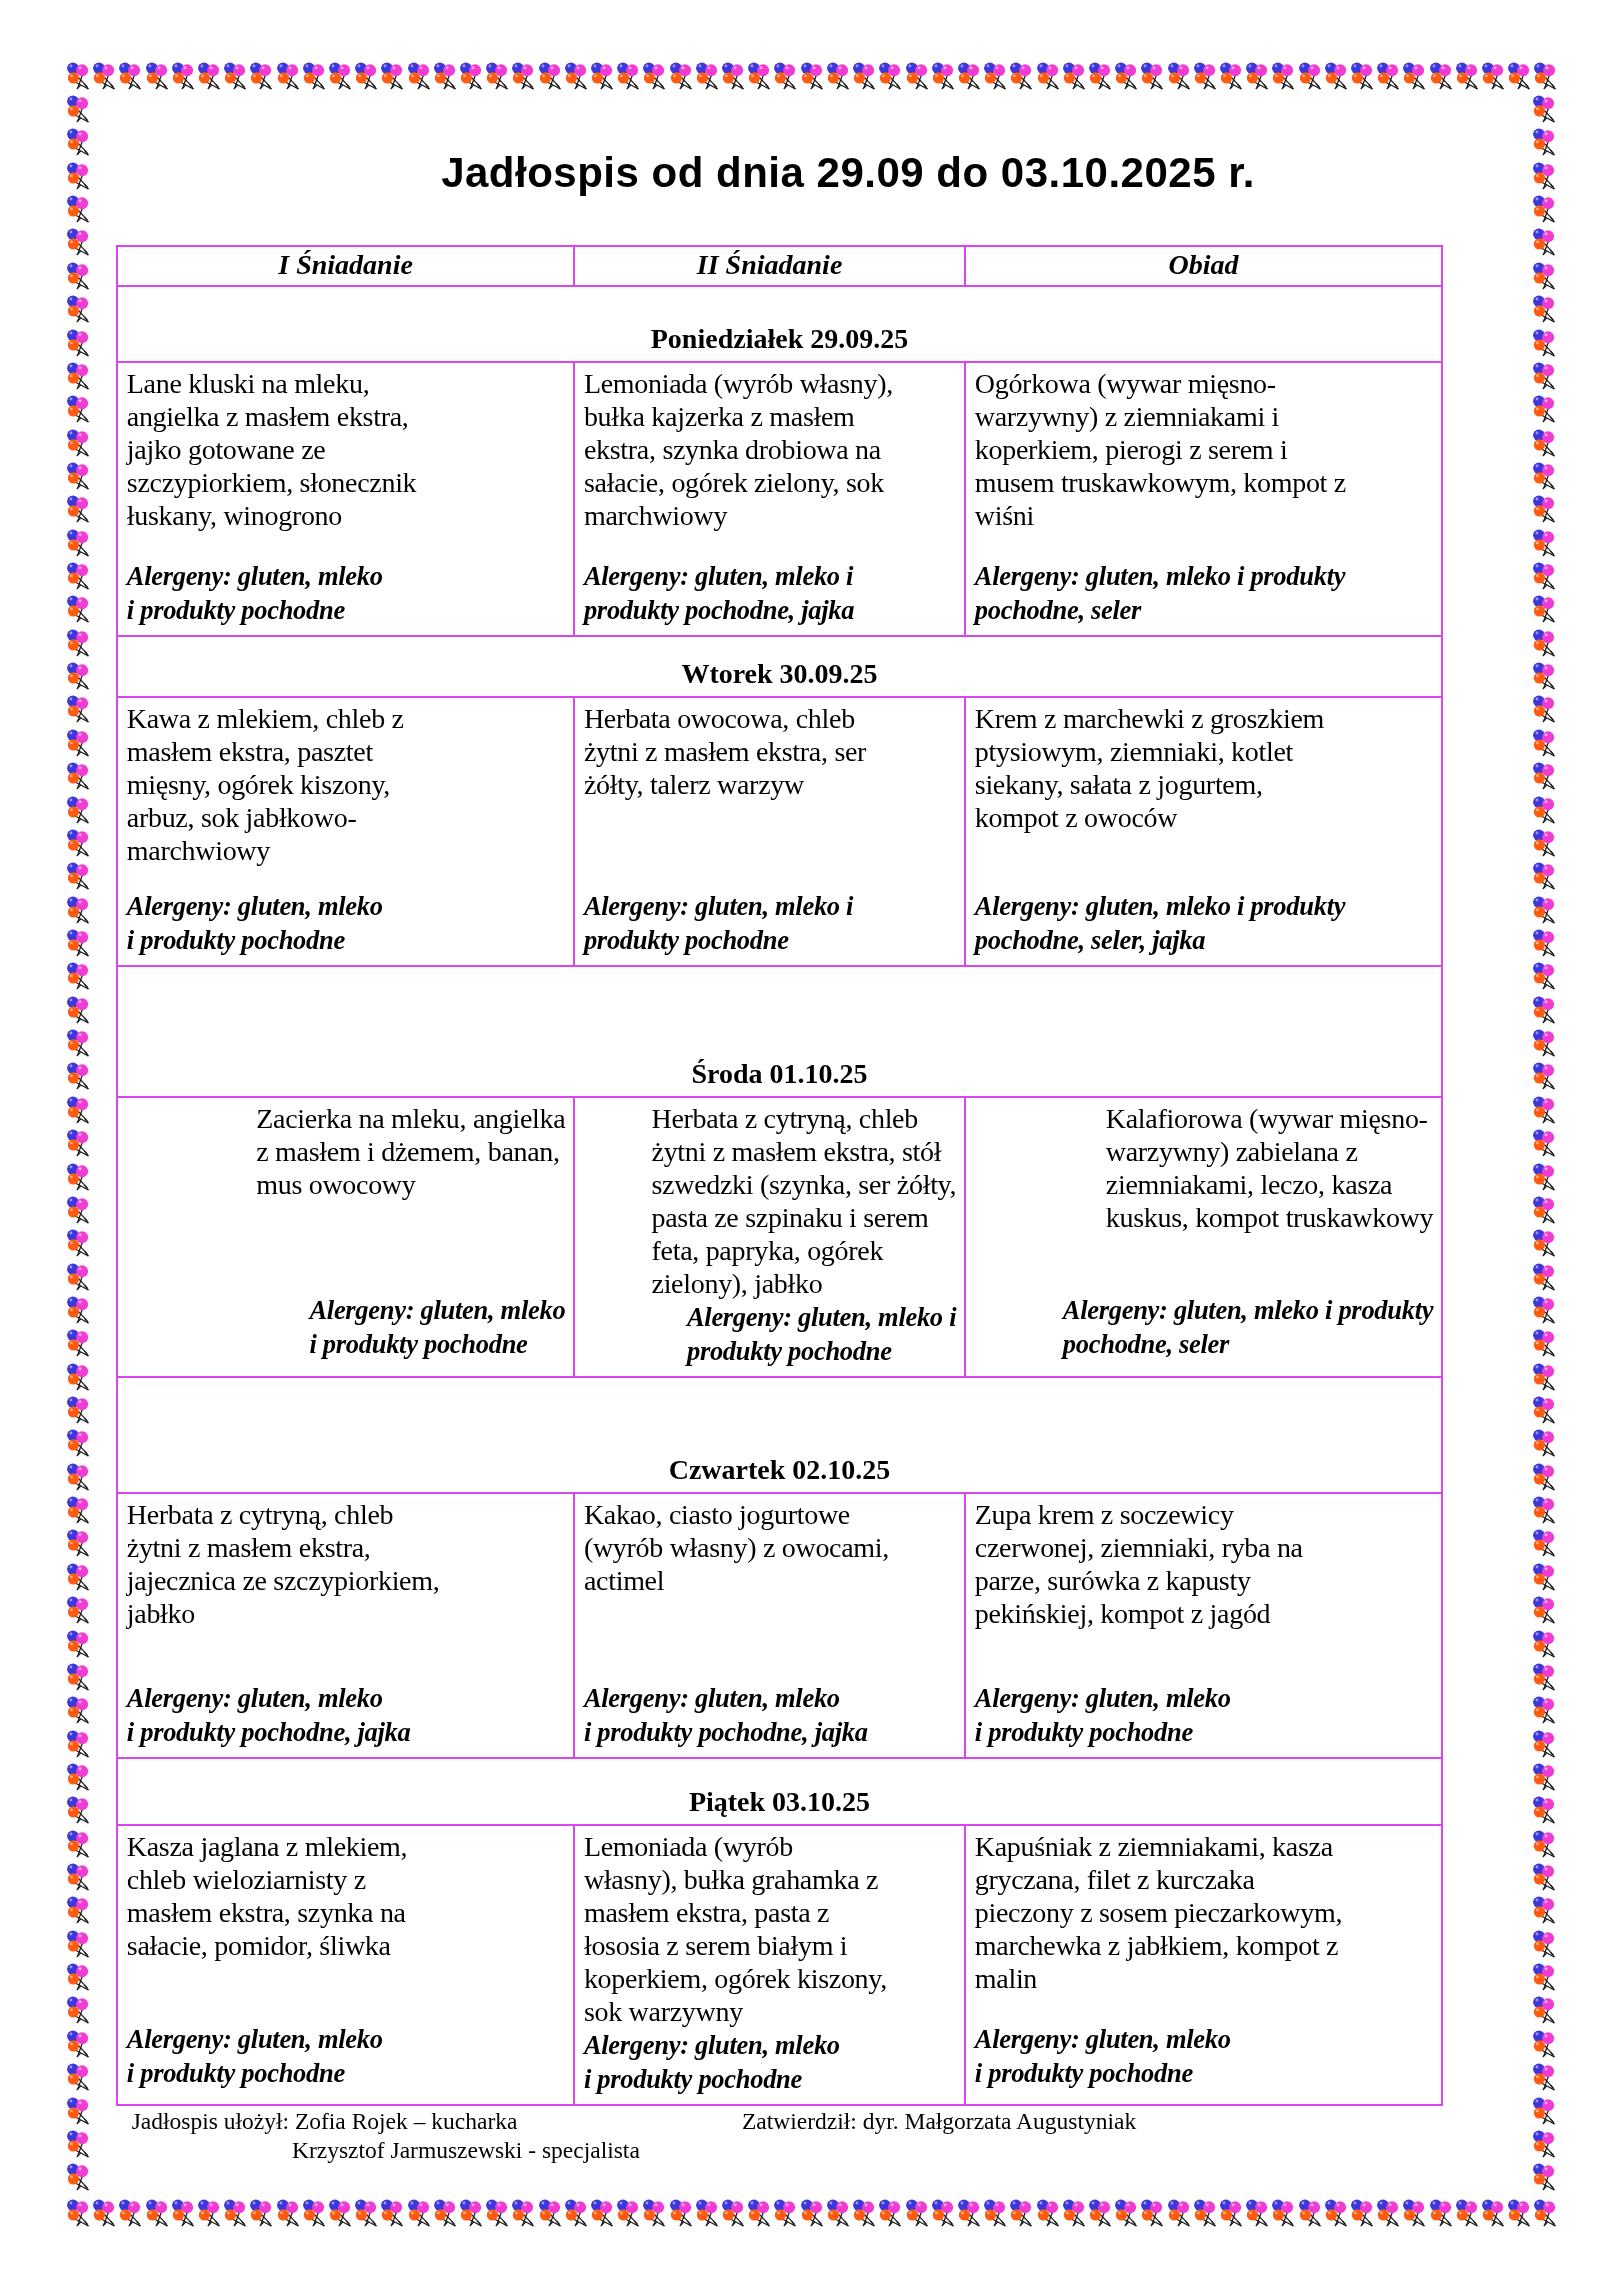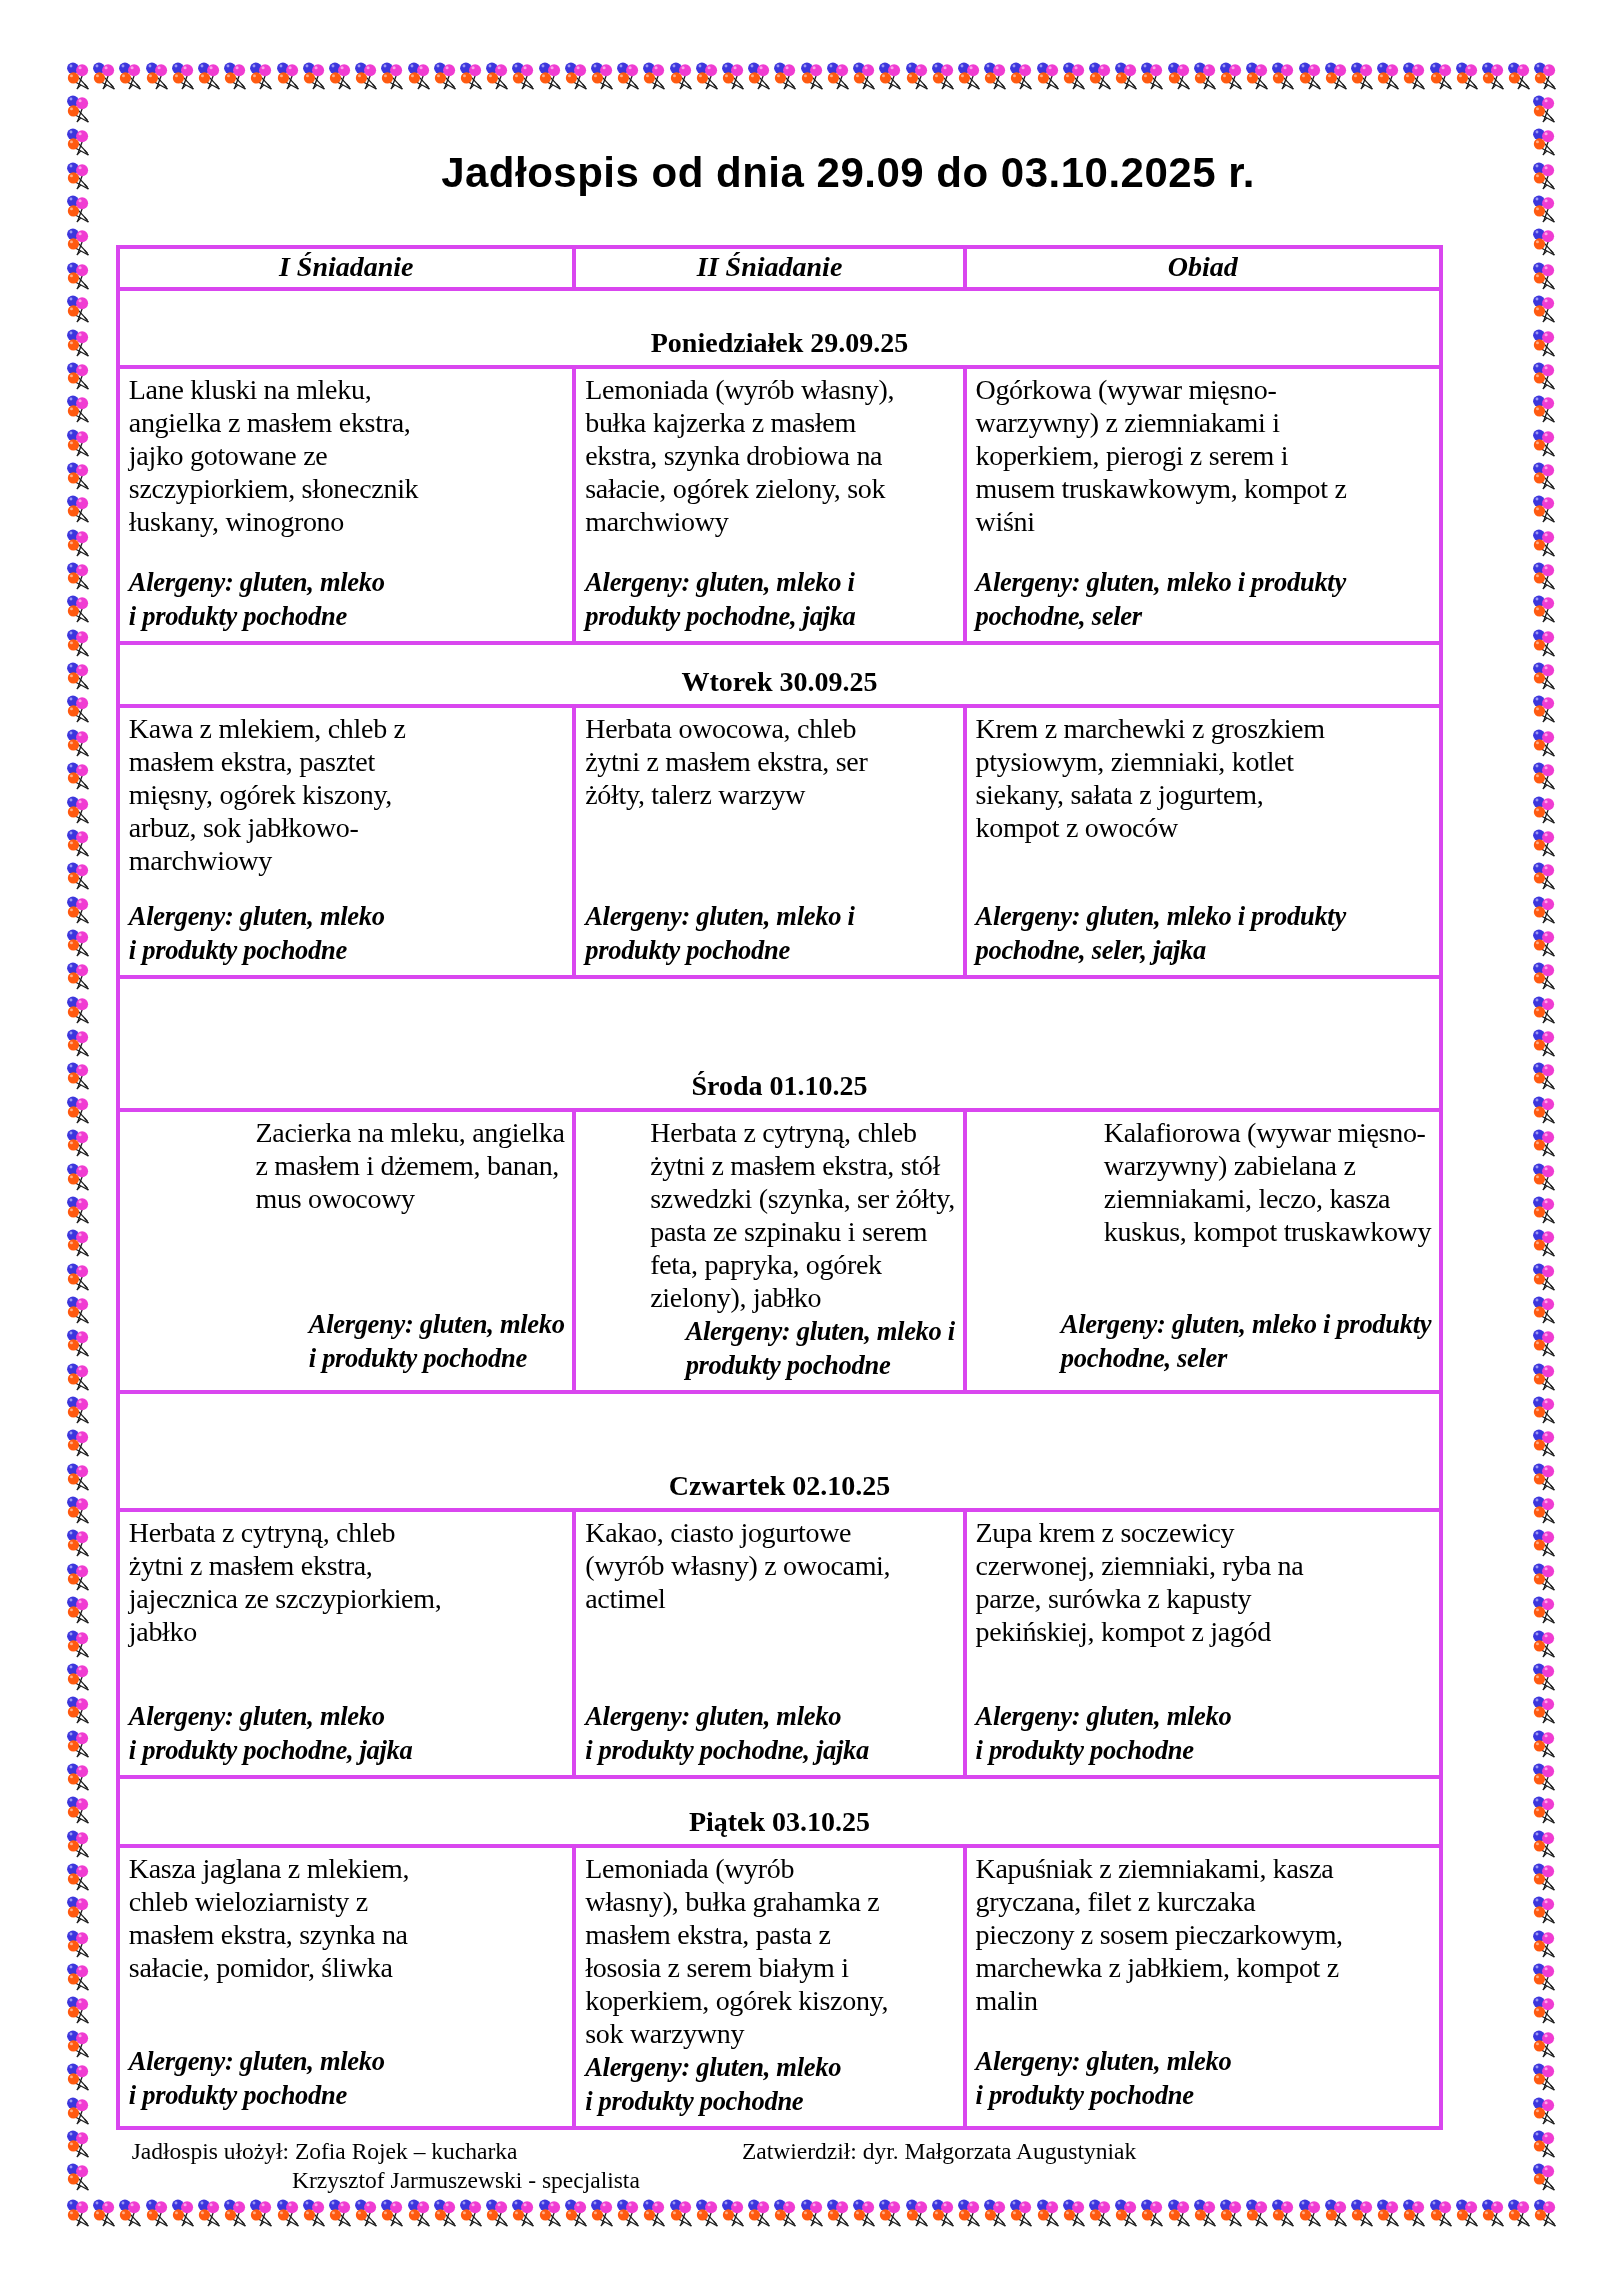--- a/index.html
+++ b/index.html
@@ -36,21 +36,21 @@
     letter-spacing: 0.5px;
     white-space: nowrap;
   }
 
   table.menu-table {
     margin-top: 45px;
     width: 1327px;
     border-collapse: collapse;
     table-layout: fixed;
   }
-  table.menu-table, table.menu-table td { border: 4px solid #d946ef; }
+  table.menu-table, table.menu-table td { border: 2px solid #d946ef; }
   td { vertical-align: top; padding: 0; }
 
   .colhead {
     text-align: center;
     font-weight: bold;
     font-style: italic;
     font-size: 28px;
     padding: 2.9px 0 3.9px 0;
   }
 
@@ -91,21 +91,21 @@
     font-weight: bold;
     font-style: italic;
     font-size: 26.5px;
     line-height: 34px;
     letter-spacing: -0.3px;
     white-space: pre-line;
     overflow-wrap: break-word;
   }
 
   
-  .doc-footer { position: relative; margin-top: 7px; font-size: 23.5px; line-height: 29px; }
+  .doc-footer { position: relative; margin-top: 1px; font-size: 23.5px; line-height: 29px; }
   .footer-line1 { position: relative; padding-left: 15.7px; }
   .footer-approved { position: absolute; left: 626px; top: 0; }
   .footer-line2 { padding-left: 176px; }
 </style>
 </head>
 <body>
 
 <div class="balloon-row" id="b-top">
     <span class="balloon"><svg width="25.5" height="29" viewBox="0 0 26 30" xmlns="http://www.w3.org/2000/svg">
         <g stroke="#1a1a1a" stroke-width="1.3" fill="none">

